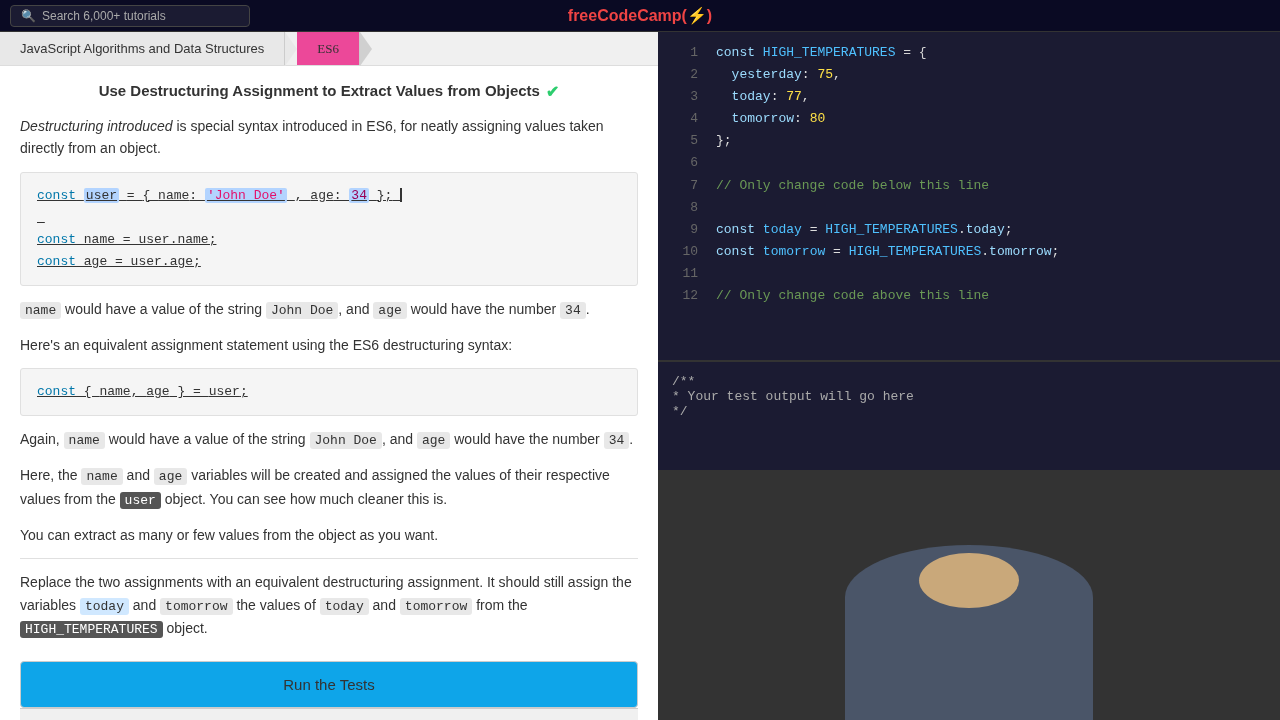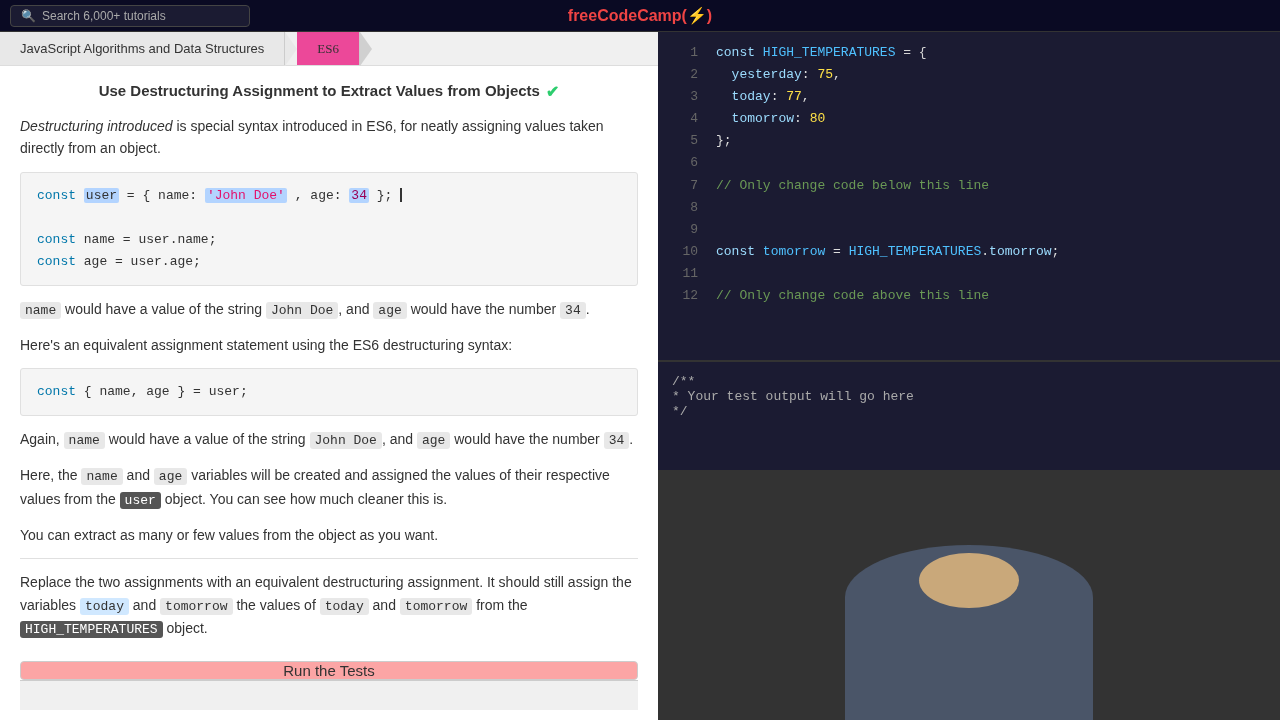--- a/index.html
+++ b/index.html
@@ -138,20 +138,21 @@
 
     .code-block {
       background: #f5f5f5;
       border: 1px solid #e0e0e0;
       border-radius: 3px;
       padding: 12px 16px;
       margin: 12px 0;
       font-family: 'Courier New', Courier, monospace;
       font-size: 13px;
       line-height: 1.7;
+      text-decoration: underline;
     }
 
     .kw { color: #0077aa; }
     .str { color: #e3116c; }
     .num { color: #905; }
     .cursor {
       display: inline-block;
       width: 2px;
       height: 14px;
       background: #333;
@@ -175,24 +176,24 @@
     .inline-code-dark {
       background: #555;
       color: #fff;
       padding: 1px 5px;
       border-radius: 3px;
       font-family: 'Courier New', Courier, monospace;
       font-size: 13px;
     }
 
     .run-tests-btn {
-      background: #fca5a5;
+      background: #0ea5e9;
       border: 1px solid #ccc;
       border-radius: 4px;
-      padding: 0;
+      padding: 14px;
       text-align: center;
       font-size: 15px;
       color: #333;
       cursor: pointer;
       margin: 8px 0 0 0;
       width: 100%;
     }
 
     .bottom-bar {
       height: 30px;
@@ -443,20 +444,21 @@
       <div class="code-line">
         <span class="line-num">7</span>
         <span class="line-content c-comment">// Only change code below this line</span>
       </div>
       <div class="code-line">
         <span class="line-num">8</span>
         <span class="line-content"></span>
       </div>
       <div class="code-line">
         <span class="line-num">9</span>
+        <span class="line-content"><span class="c-kw">const</span> <span class="c-var">today</span> = <span class="c-var">HIGH_TEMPERATURES</span>.<span class="c-prop">today</span>;</span>
       </div>
       <div class="code-line">
         <span class="line-num">10</span>
         <span class="line-content"><span class="c-kw">const</span> <span class="c-var">tomorrow</span> = <span class="c-var">HIGH_TEMPERATURES</span>.<span class="c-prop">tomorrow</span>;</span>
       </div>
       <div class="code-line">
         <span class="line-num">11</span>
         <span class="line-content"></span>
       </div>
       <div class="code-line">

